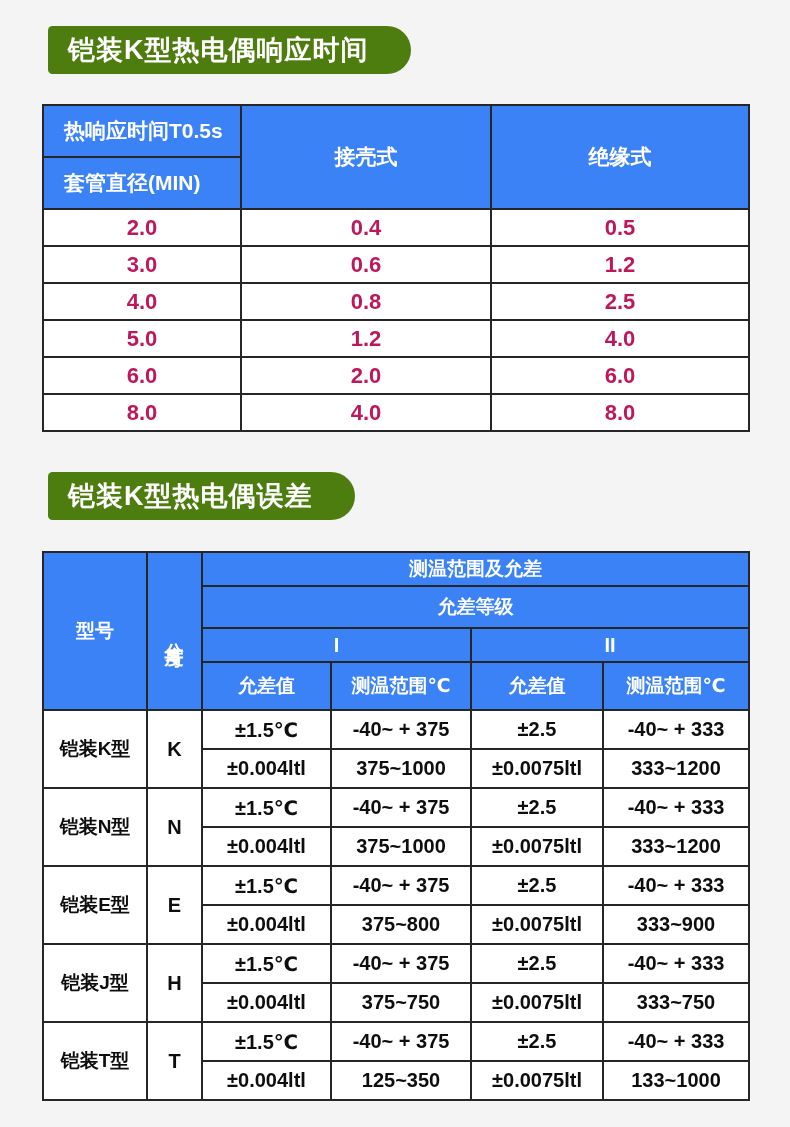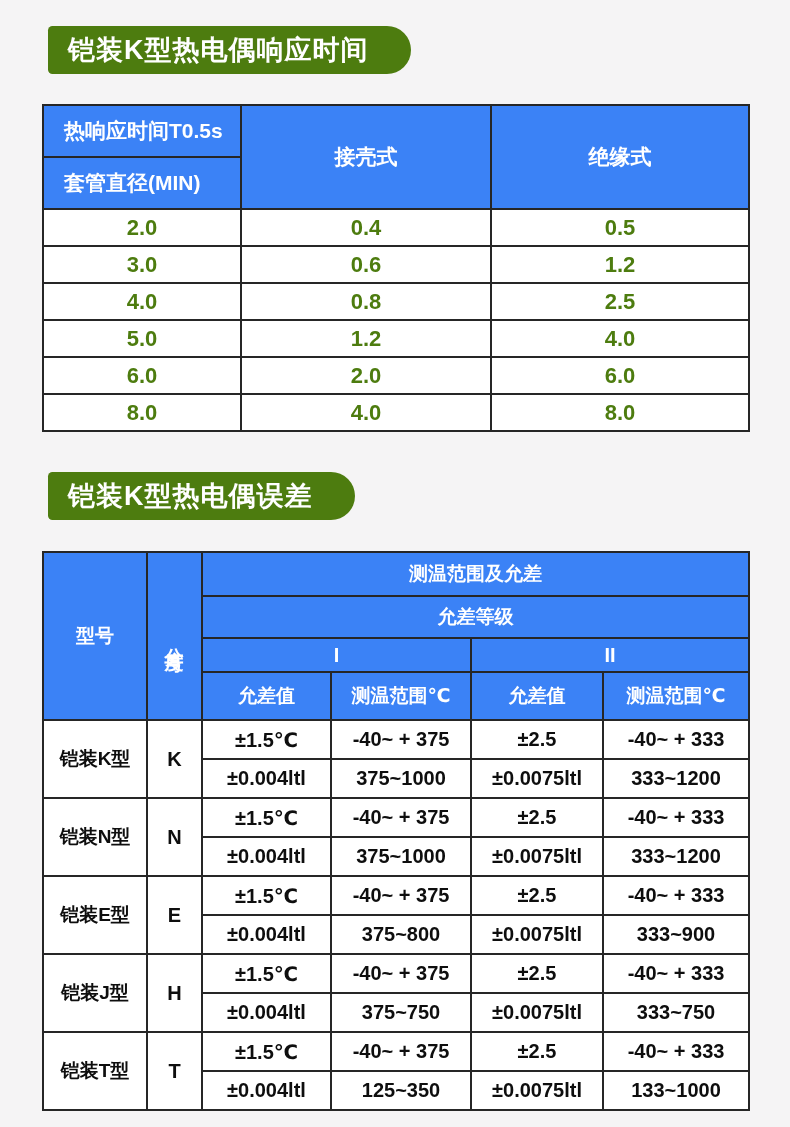--- a/index.html
+++ b/index.html
@@ -37,24 +37,24 @@
     overflow: hidden;
   }
   th {
     background: #3b82f6;
     color: #ffffff;
     font-weight: 700;
   }
   .t1 { margin-top: 30px; }
   .t1 th { font-size: 21px; height: 52px; }
   .t1 th.left-head { text-align: left; padding-left: 20px; }
-  .t1 td { font-size: 22px; font-weight: 600; color: #4d7c0f; height: 37px; }
+  .t1 td { font-size: 22px; font-weight: 600; color: #be185d; height: 37px; }
   .t2 { margin-top: 31px; }
   .t2 th { font-size: 19px; }
-  .t2 .hr1 th { height: 44px; }
+  .t2 .hr1 th { height: 34px; }
   .t2 .hr2 th { height: 42px; }
   .t2 .hr3 th { height: 34px; font-size: 20px; }
   .t2 .hr4 th { height: 48px; }
   .t2 td { font-size: 20px; font-weight: 600; color: #0e0e0e; height: 39px; }
   .t2 td.model { font-size: 19px; font-weight: 700; }
   .vtext {
     display: inline-block;
     writing-mode: vertical-rl;
     text-orientation: upright;
     letter-spacing: 3px;

